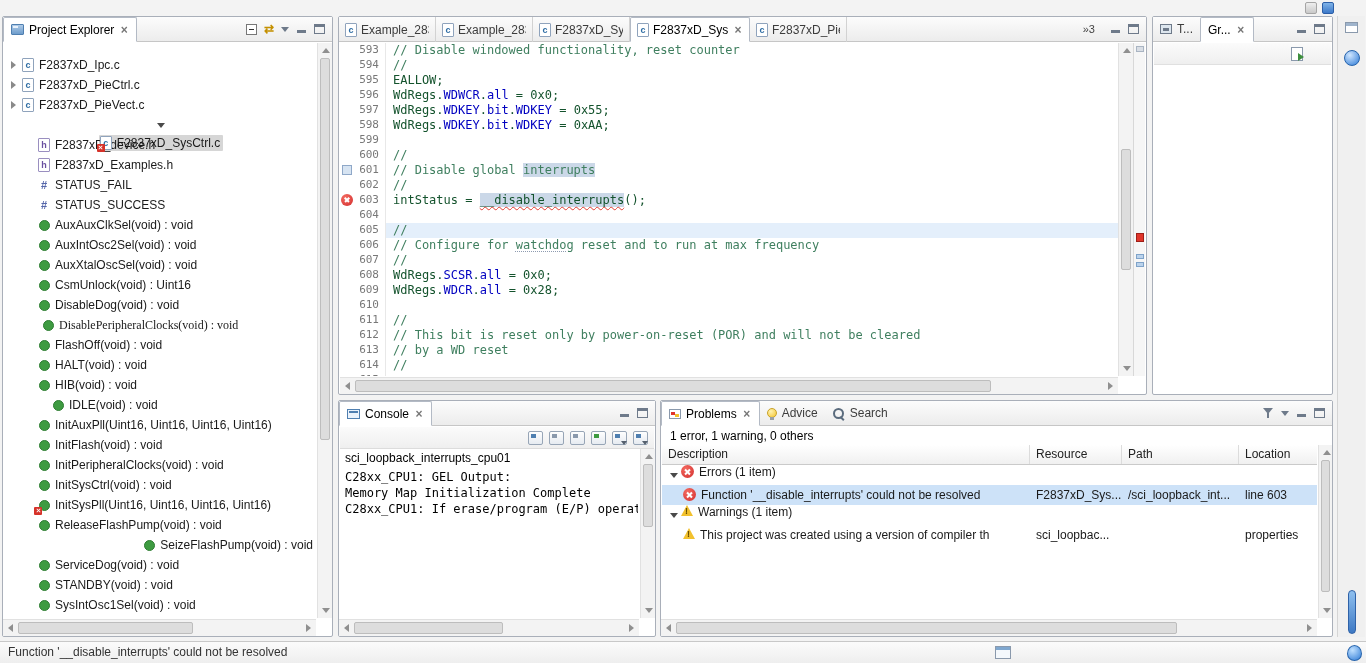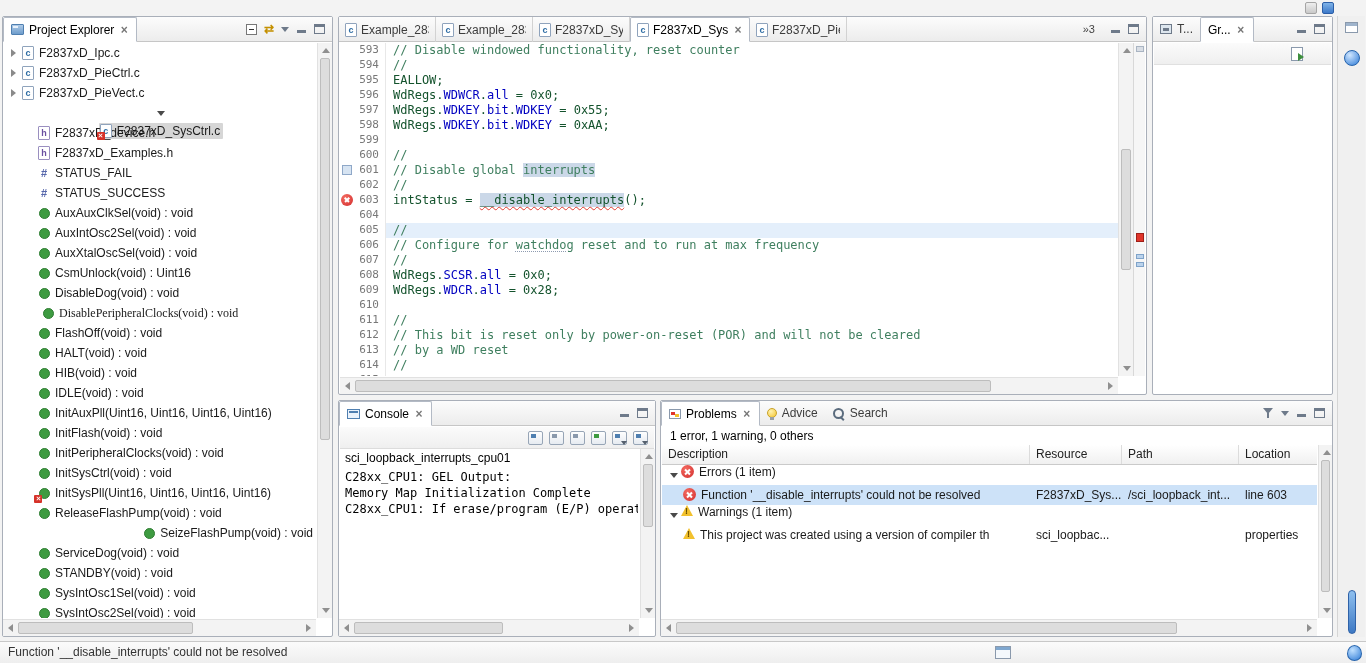--- a/index.html
+++ b/index.html
@@ -181,21 +181,21 @@
       <span class="tb-spacer"></span>
       <span class="tb-btns">
         <span class="ic-collapse"></span>
         <span class="ic-link"></span>
         <span class="ic-menu"></span>
         <span class="ic-min"></span>
         <span class="ic-max"></span>
       </span>
     </div>
     <div class="tree">
-        <div class="tree-row" style="padding-left: 2px;">
+        <div class="tree-row" style="padding-left: 2px; margin-top: 12px;">
           <span class="twisty collapsed"></span>
           <span class="hlwrap">
             <span class="ticon c-file"></span>
             <span class="tlabel">F2837xD_Ipc.c</span>
           </span>
         </div>
         <div class="tree-row" style="padding-left: 2px;">
           <span class="twisty collapsed"></span>
           <span class="hlwrap">
             <span class="ticon c-file"></span>
@@ -302,21 +302,21 @@
             <span class="tlabel">HALT(void) : void</span>
           </span>
         </div>
         <div class="tree-row" style="padding-left: 18px;">
           <span class="twisty"></span>
           <span class="hlwrap">
             <span class="ticon function"></span>
             <span class="tlabel">HIB(void) : void</span>
           </span>
         </div>
-        <div class="tree-row" style="padding-left: 18px;">
+        <div class="tree-row" style="padding-left: 32px;">
           <span class="twisty"></span>
           <span class="hlwrap">
             <span class="ticon function"></span>
             <span class="tlabel">IDLE(void) : void</span>
           </span>
         </div>
         <div class="tree-row" style="padding-left: 18px;">
           <span class="twisty"></span>
           <span class="hlwrap">
             <span class="ticon function"></span>

